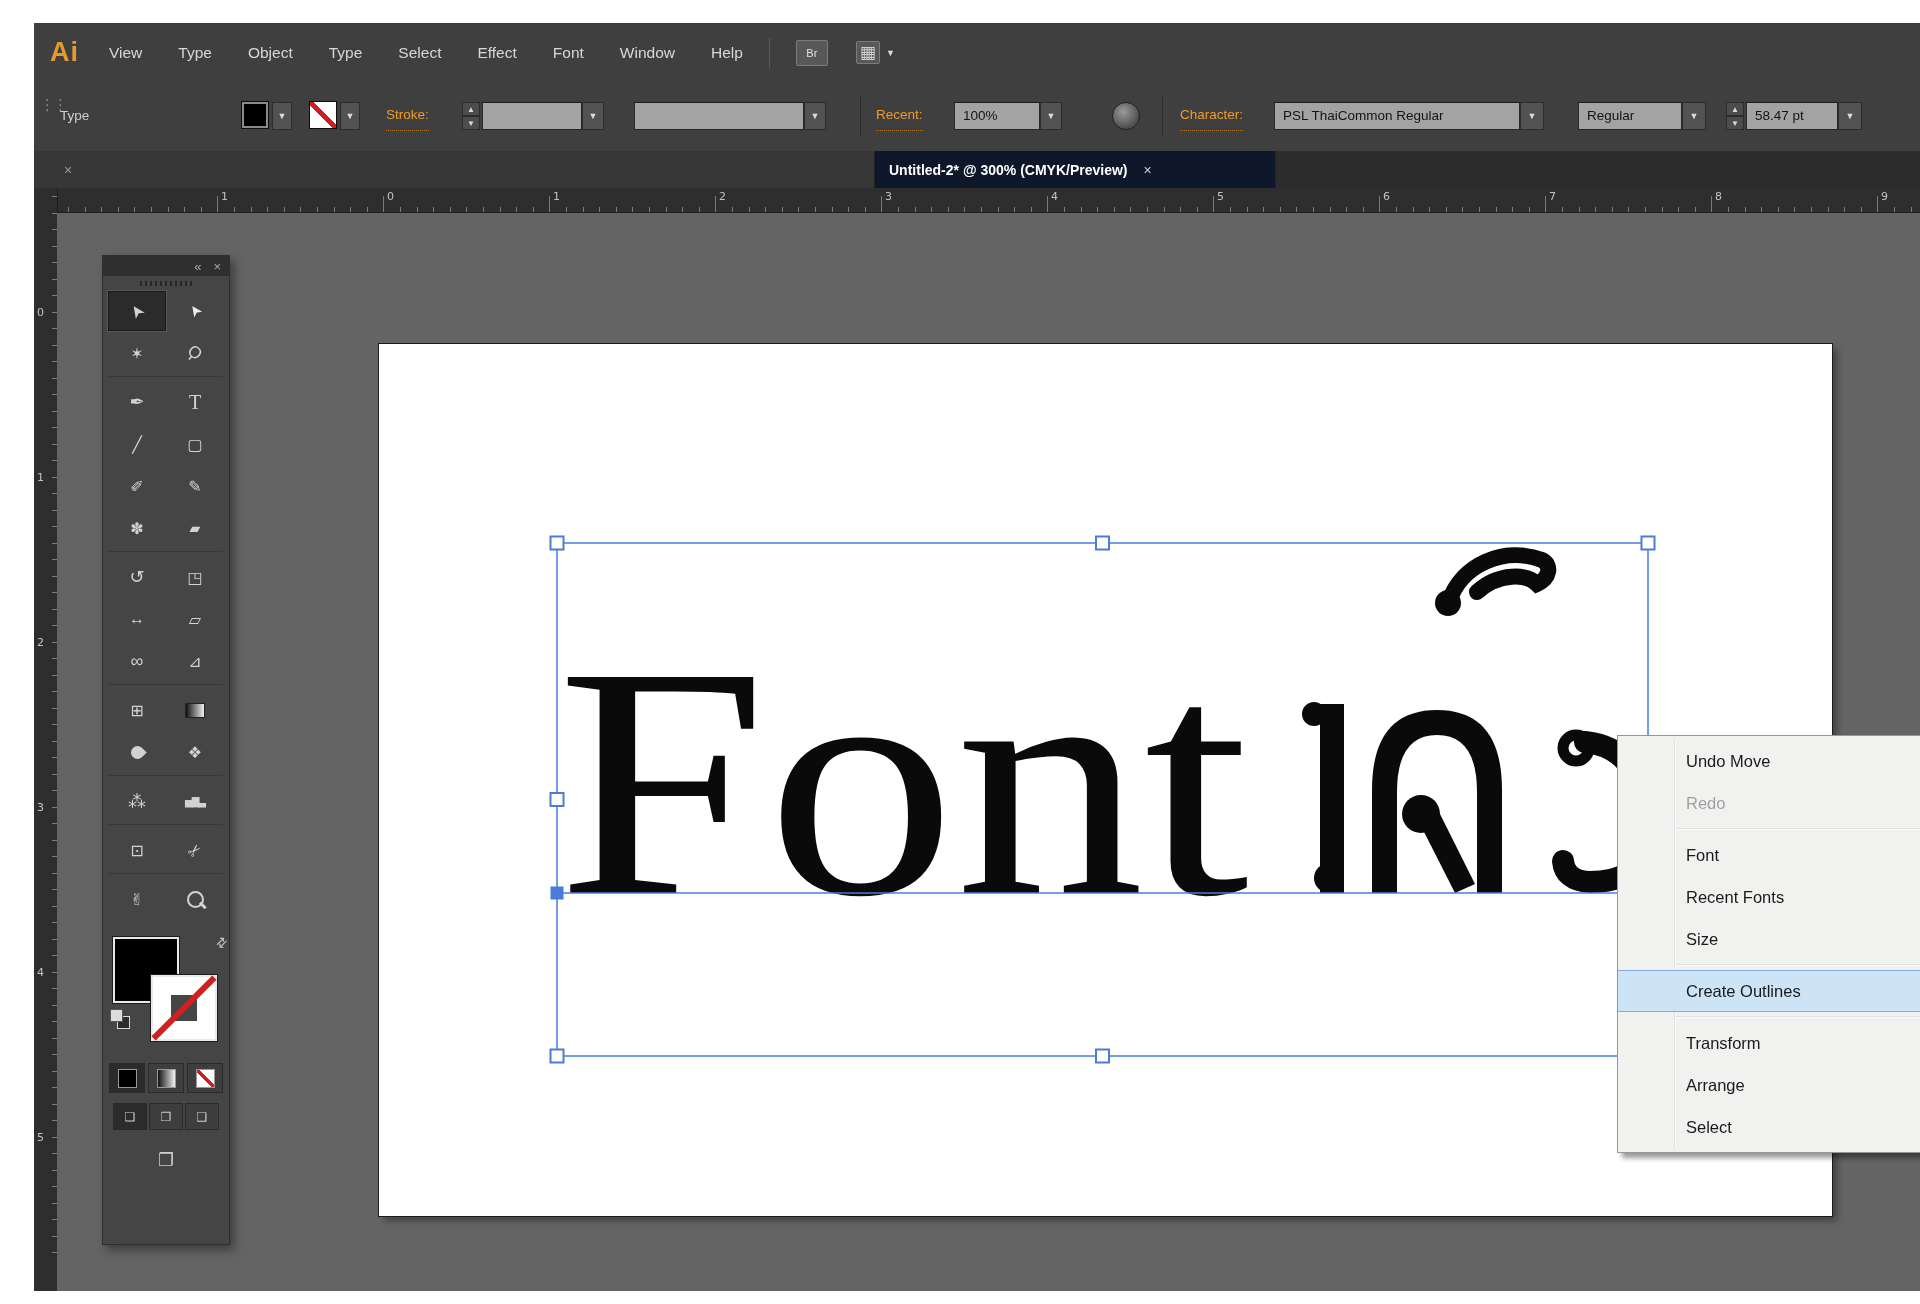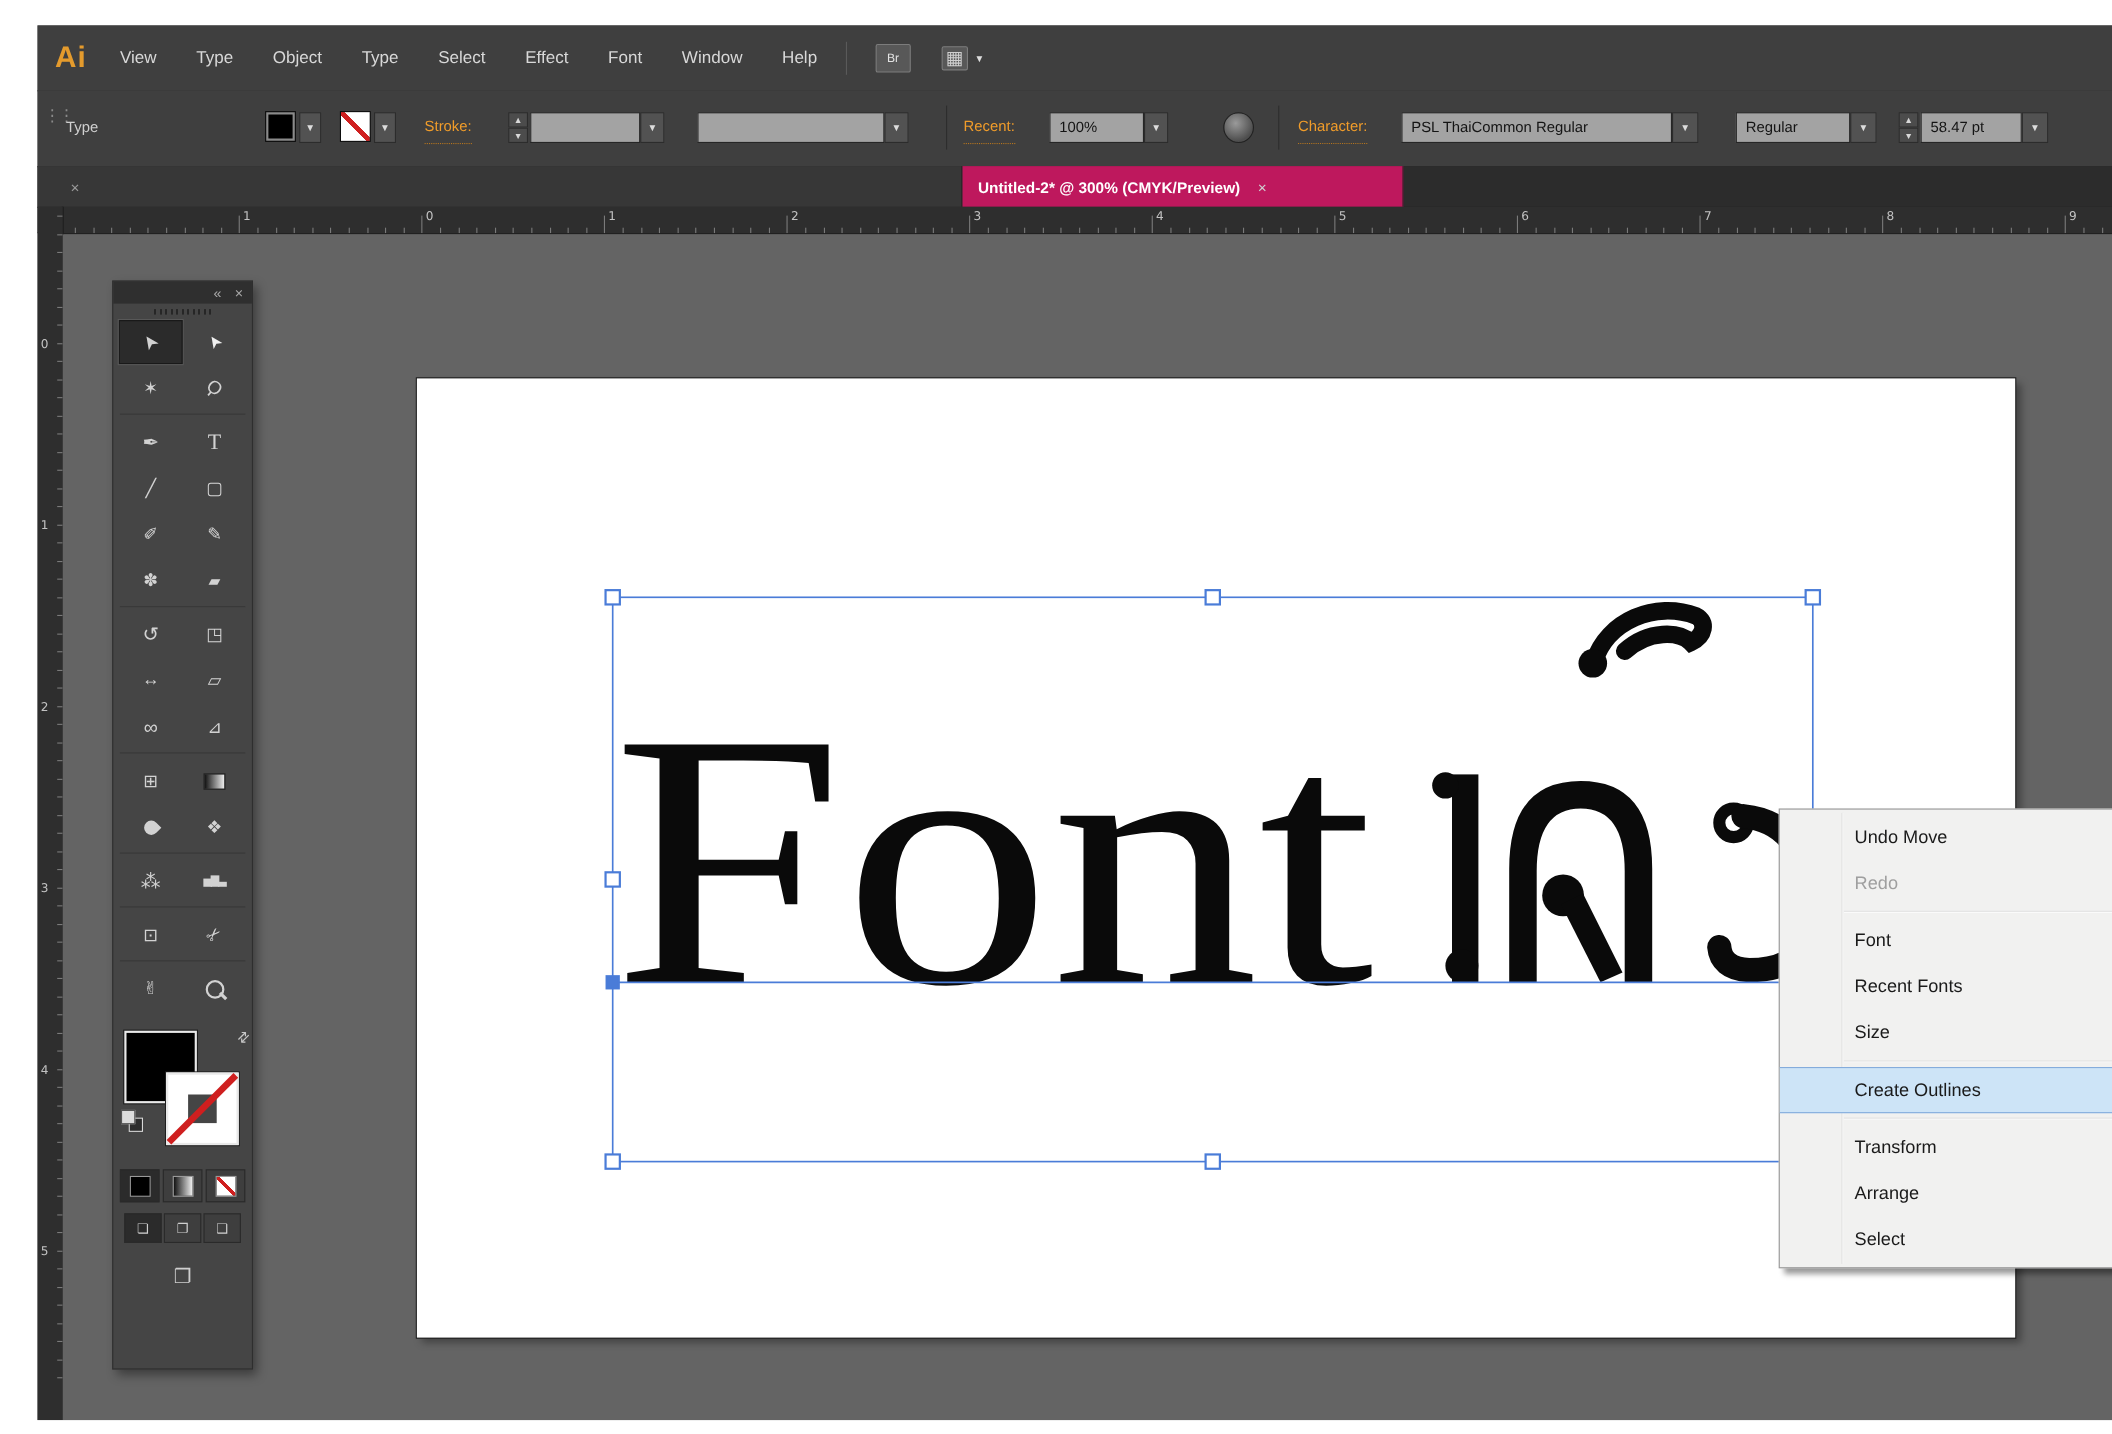--- a/index.html
+++ b/index.html
@@ -39,21 +39,21 @@
                box-shadow:0 0 0 1px #0c0c0c;}
   .wheel{width:26px;height:26px;border-radius:50%;background:radial-gradient(circle at 40% 35%,#9a9a9a,#4e4e4e 70%);
          border:1px solid #222;}
 
   
   .tabbar{position:absolute;left:0;top:128px;width:100%;height:37px;background:#2c2c2c;
           border-bottom:1px solid #222;display:flex;}
   .tab{display:flex;align-items:center;padding:0 14px;box-sizing:border-box;border-right:1px solid #222;
        font-size:14px;white-space:nowrap;overflow:hidden;}
   .tab.inactive{background:#373737;color:#9d9d9d;}
-  .tab.active{background:#be185d;color:#ffffff;font-weight:bold;}
+  .tab.active{background:#0f172a;color:#ffffff;font-weight:bold;}
   .tab-close{margin-left:16px;font-size:14px;color:#9a9a9a;font-weight:normal;}
   .tab.active .tab-close{color:#cfcfcf;}
 
   
   .rulerH{position:absolute;left:23px;top:165px;right:0;height:24px;background:#2e2e2e;
           border-bottom:1px solid #1e1e1e;overflow:hidden;}
   .rulerV{position:absolute;left:0;top:165px;width:23px;bottom:0;background:#2e2e2e;
           border-right:1px solid #1e1e1e;overflow:hidden;}
   .ruler-corner{position:absolute;left:0;top:165px;width:23px;height:24px;background:#2e2e2e;
           border-right:1px solid #1e1e1e;border-bottom:1px solid #1e1e1e;box-sizing:border-box;}

